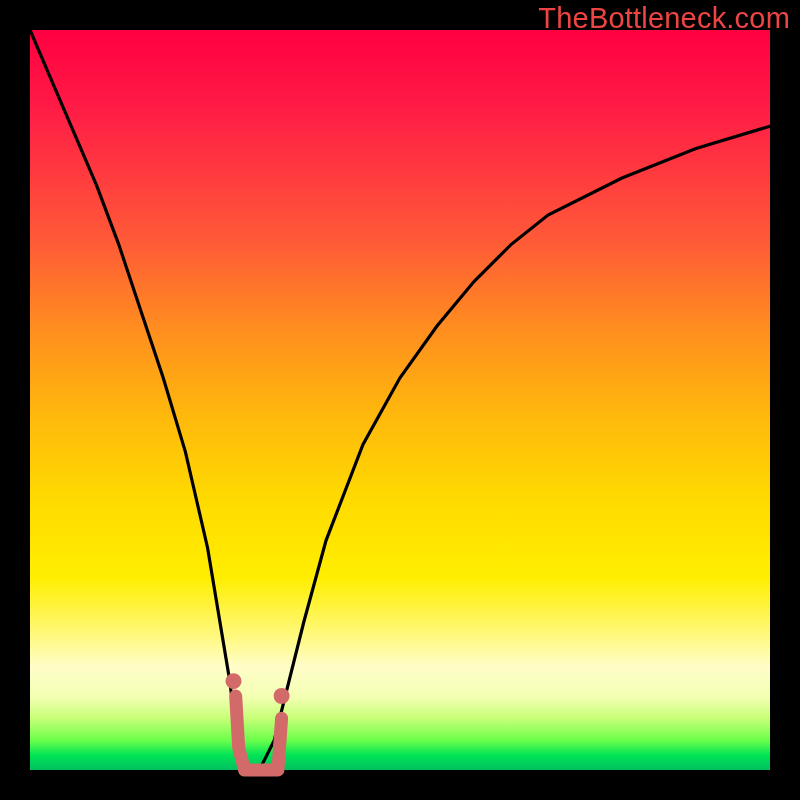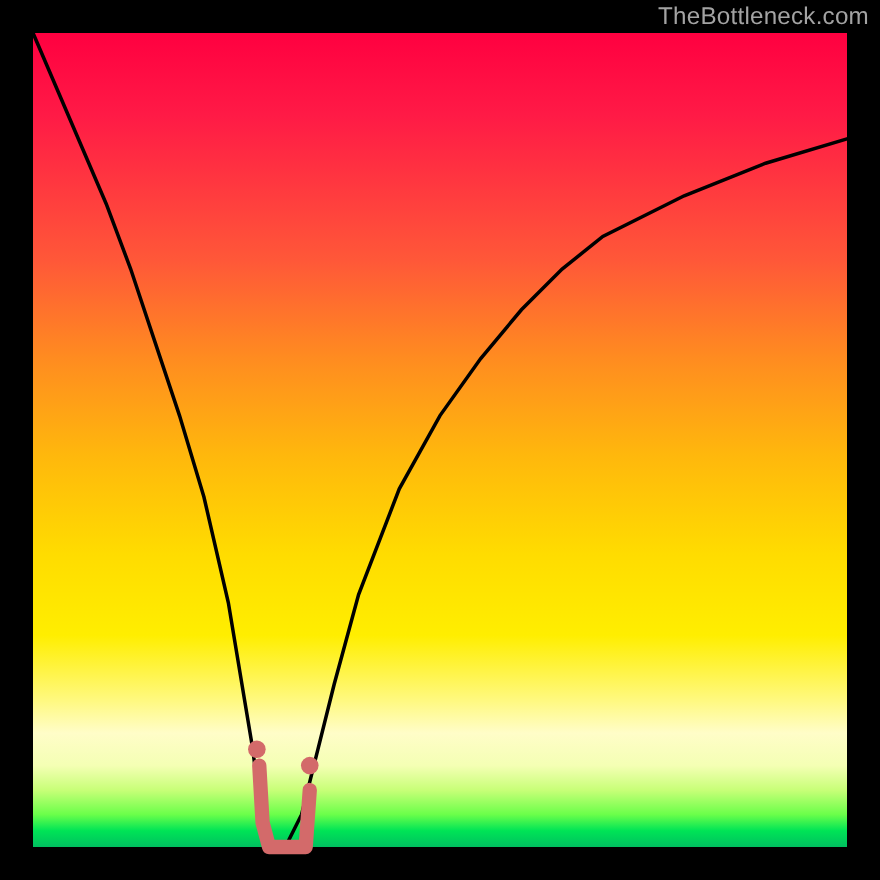--- a/index.html
+++ b/index.html
@@ -14,22 +14,22 @@
     position: relative;
     width: 800px;
     height: 800px;
     background: #000;
   }
   .watermark {
     position: absolute;
     top: 2px;
     right: 10px;
     font-family: Arial, Helvetica, sans-serif;
-    font-size: 22px;
-    color: #a3a3a3;
+    font-size: 29px;
+    color: #ef4444;
     font-weight: 500;
     letter-spacing: 0.2px;
     z-index: 10;
   }
   .plot-frame {
     position: absolute;
     left: 30px;
     top: 30px;
     width: 740px;
     height: 740px;

